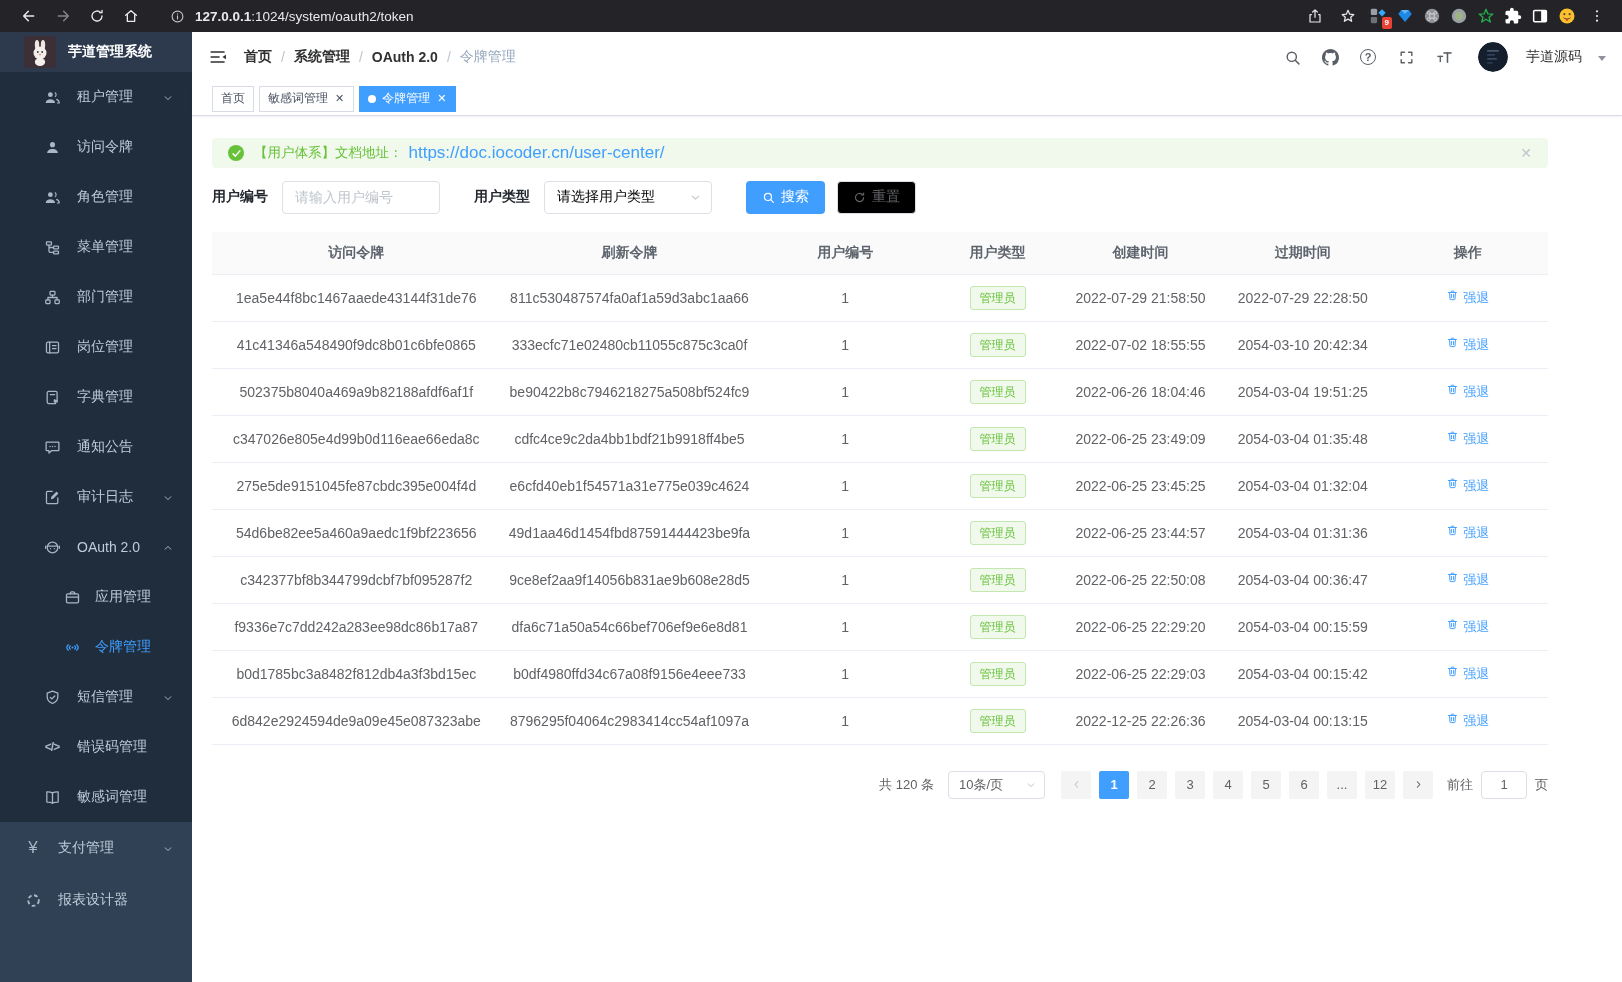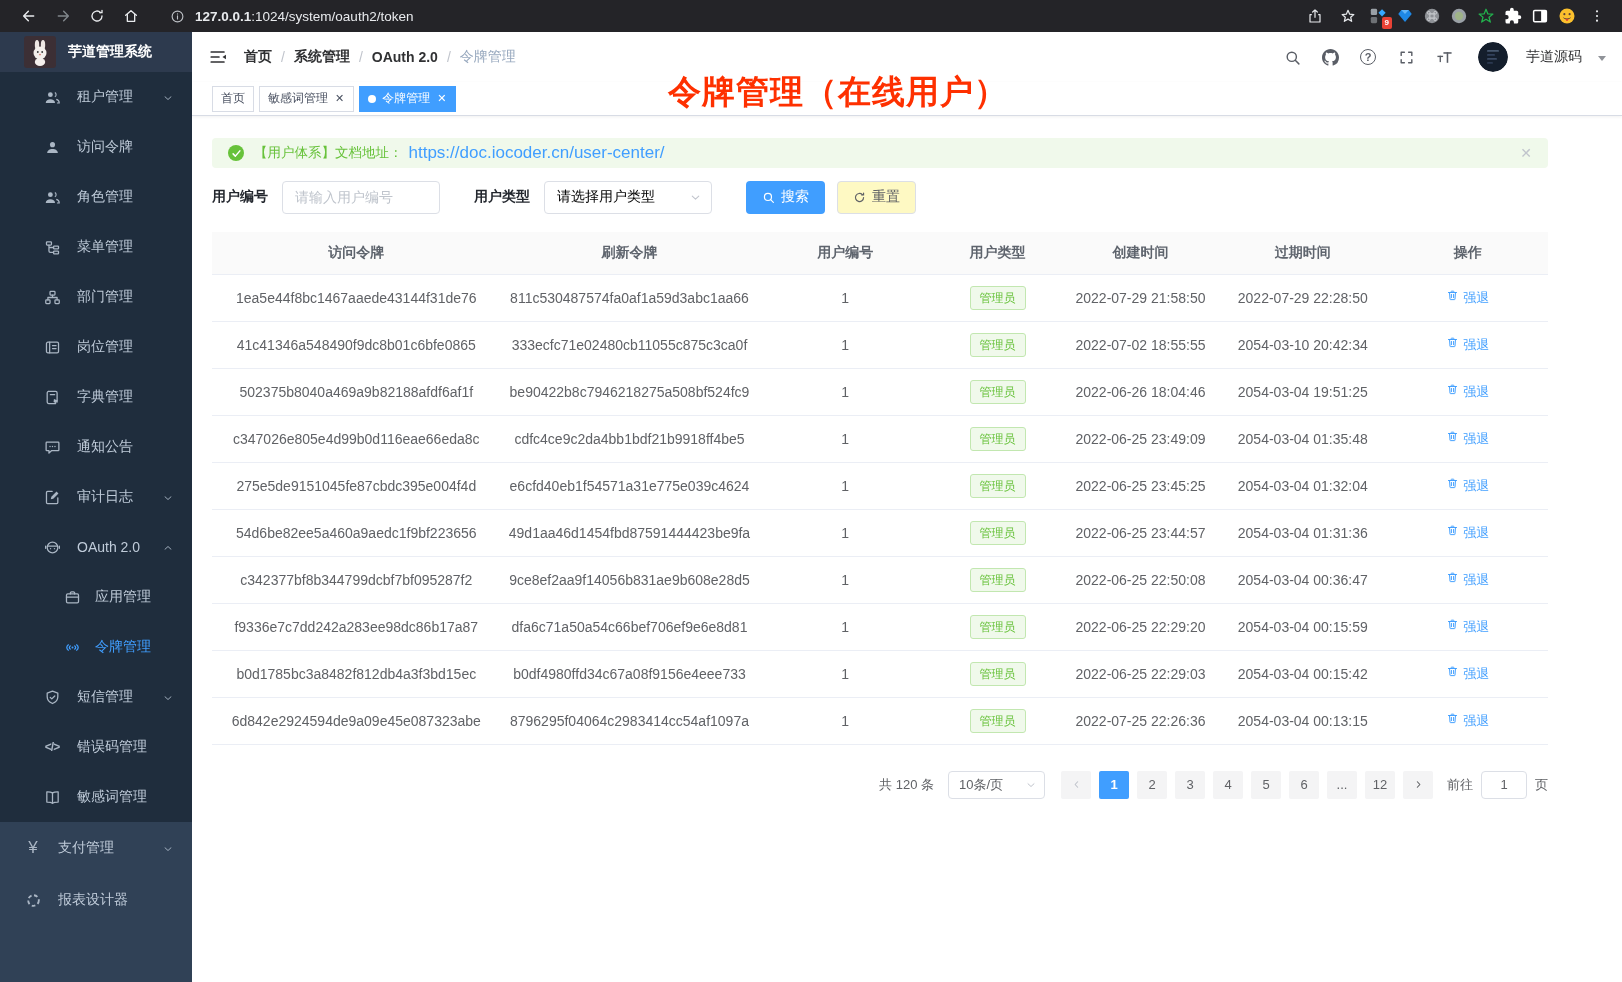--- a/index.html
+++ b/index.html
@@ -86,21 +86,21 @@
 
   .filters{display:flex;align-items:center;height:34px;margin-top:12px;}
   .f-label{font-size:14px;font-weight:700;color:#23272e;margin-right:14px;}
   .f-label.l2{margin-left:34px;}
   .f-input{width:158px;height:33px;border:1px solid #dcdfe6;border-radius:4px;padding:0 12px;font-size:14px;color:#606266;outline:none;}
   .f-input::placeholder{color:#bfc4cc;}
   .f-select{width:168px;height:33px;border:1px solid #dcdfe6;border-radius:4px;display:flex;align-items:center;
     justify-content:space-between;padding:0 9px 0 12px;font-size:14px;color:#000000;cursor:pointer;}
   .f-select .chev{width:13px;height:13px;color:#c0c4cc;}
   .f-select .chev svg{width:13px;height:13px;}
-  .btn{height:33px;border-radius:4px;font-size:14px;display:inline-flex;align-items:center;gap:6px;padding:0 15px;border:1px solid transparent;cursor:pointer;background:#fef9c3;}
+  .btn{height:33px;border-radius:4px;font-size:14px;display:inline-flex;align-items:center;gap:6px;padding:0 15px;border:1px solid transparent;cursor:pointer;background:#000000;}
   .btn svg{width:13px;height:13px;}
   .btn.primary{background:var(--accent);color:#fff;margin-left:34px;}
   .btn.plain{border-color:#dcdfe6;color:#606266;margin-left:12px;}
 
   table{width:100%;border-collapse:collapse;table-layout:fixed;margin-top:18px;}
   th{height:42px;background:#fafafa;color:#5e646d;font-weight:700;font-size:14px;border-bottom:1px solid #ebeef5;text-align:center;}
   td{height:47px;text-align:center;color:#606266;font-size:14px;border-bottom:1px solid #ebeef5;white-space:nowrap;overflow:hidden;}
   col.c1{width:21.6%}col.c2{width:19.3%}col.c3{width:13%}col.c4{width:9.8%}col.c5{width:11.6%}col.c6{width:12.7%}col.c7{width:12%}
   .tag{display:inline-block;background:#f0f9eb;border:1px solid #c2e7b0;color:var(--success);font-size:12px;height:24px;line-height:22px;padding:0 9px;border-radius:3px;}
   .op{color:var(--accent);font-size:13px;display:inline-flex;align-items:flex-start;gap:4px;cursor:pointer;text-decoration:none;}
@@ -696,21 +696,21 @@
                     <path d="M10 10v6M14 10v6"></path>
                   </svg>
                   <span>强退</span>
                 </a></td>
             </tr>
             <tr>
               <td>6d842e2924594de9a09e45e087323abe</td>
               <td>8796295f04064c2983414cc54af1097a</td>
               <td>1</td>
               <td><span class="tag">管理员</span></td>
-              <td>2022-07-25 22:26:36</td>
+              <td>2022-12-25 22:26:36</td>
               <td>2054-03-04 00:13:15</td>
               <td><a class="op">
                   <svg viewBox="0 0 24 24" fill="none" stroke="currentColor" stroke-width="1.8" stroke-linecap="round" stroke-linejoin="round">
                     <path d="M4.5 6.5h15M9.5 6.5V4.8a.8.8 0 0 1 .8-.8h3.4a.8.8 0 0 1 .8.8v1.7M6.5 6.5l.9 12.2a1 1 0 0 0 1 .9h7.2a1 1 0 0 0 1-.9l.9-12.2"></path>
                     <path d="M10 10v6M14 10v6"></path>
                   </svg>
                   <span>强退</span>
                 </a></td>
             </tr>
           </tbody>
@@ -743,15 +743,14 @@
             <svg viewBox="0 0 24 24" fill="none" stroke="currentColor" stroke-width="2.4" stroke-linecap="round" stroke-linejoin="round">
               <path d="M9.5 6l5.5 6-5.5 6"></path>
             </svg>
           </span>
         <span class="goto-label">前往</span>
         <input class="goto-in" value="1" style="">
         <span>页</span>
       </div>
     </main>
 
-    <div class="annotation">令牌管理（在线用户）</div>
   </div>
 </div>
 
 </body></html>

